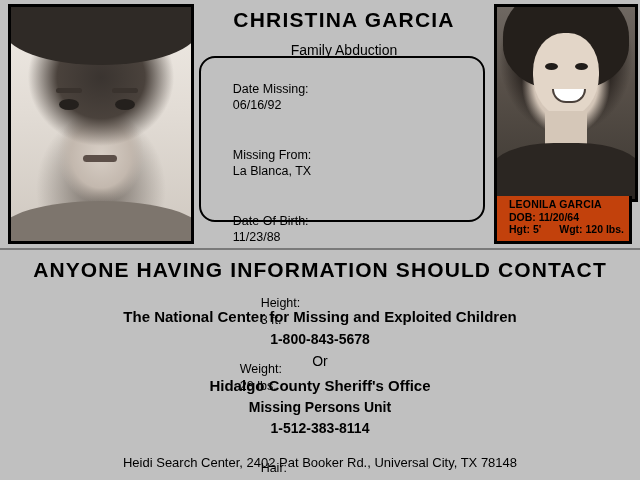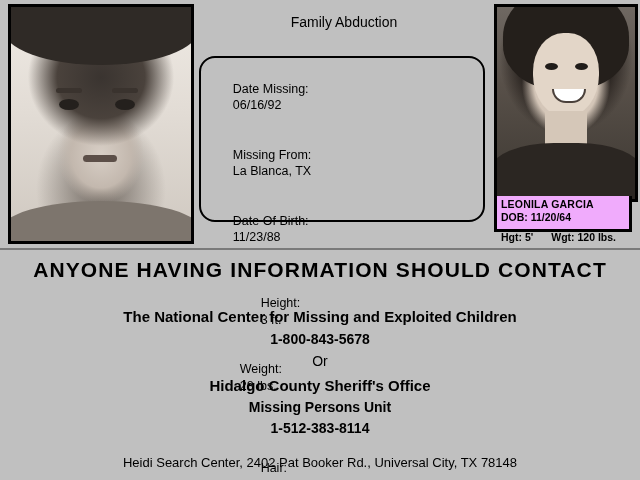--- a/index.html
+++ b/index.html
@@ -178,41 +178,41 @@
     background: #2b2622;
     border-radius: 42% 42% 0 0;
   }
 
   
   .abductor-caption {
     position: absolute;
     left: 494px;
     top: 196px;
     width: 138px;
-    height: 36px;
+    height: 48px;
     border: 3px solid #000;
     border-top: none;
     box-sizing: border-box;
-    background: #f0abfc;
-    padding: 2px 0 0 4px;
+    background: #c2410c;
+    padding: 2px 0 0 12px;
   }
   .abductor-caption .cap-name {
     font-size: 10.5px;
     font-weight: bold;
     letter-spacing: 0.2px;
   }
   .abductor-caption .cap-line {
     font-size: 10.5px;
     font-weight: bold;
     margin-top: 1px;
   }
   .abductor-caption .cap-hw {
     font-size: 10.5px;
     font-weight: bold;
-    margin-top: 8px;
+    margin-top: 0;
     display: flex;
     gap: 18px;
     text-align: center;
   }
 
   
   .divider {
     position: absolute;
     left: 0; right: 0;
     top: 248px;
@@ -284,20 +284,21 @@
       <div class="brow-l"></div>
       <div class="brow-r"></div>
       <div class="eye-l"></div>
       <div class="eye-r"></div>
       <div class="mouth"></div>
       <div class="shoulder"></div>
     </div>
   </div>
 
   <div class="title-block">
+    <div class="title-name">CHRISTINA  GARCIA</div>
     <div class="title-sub">Family Abduction</div>
   </div>
 
   <div class="details-box">
     <div class="det-line">
       <span>Date Missing:</span>
       <span>06/16/92</span>
     </div>
     <div class="det-line">
       <span>Missing From:</span>

